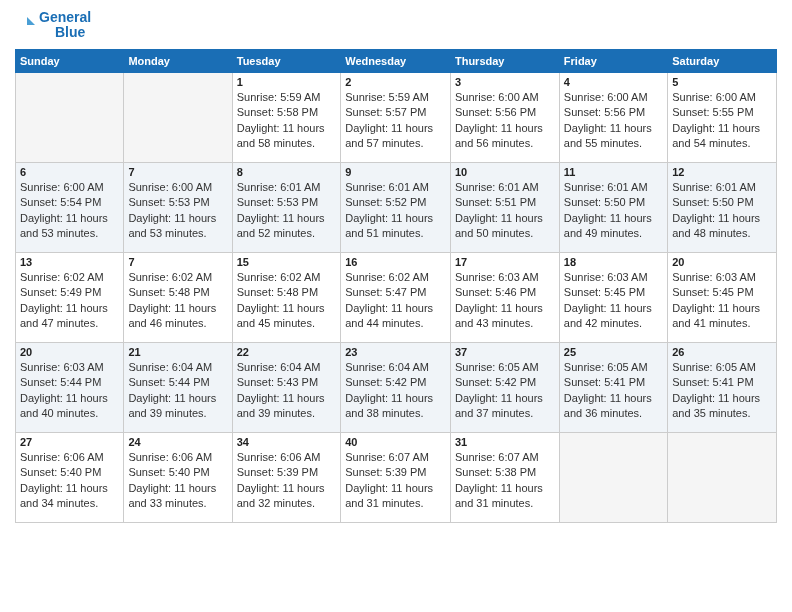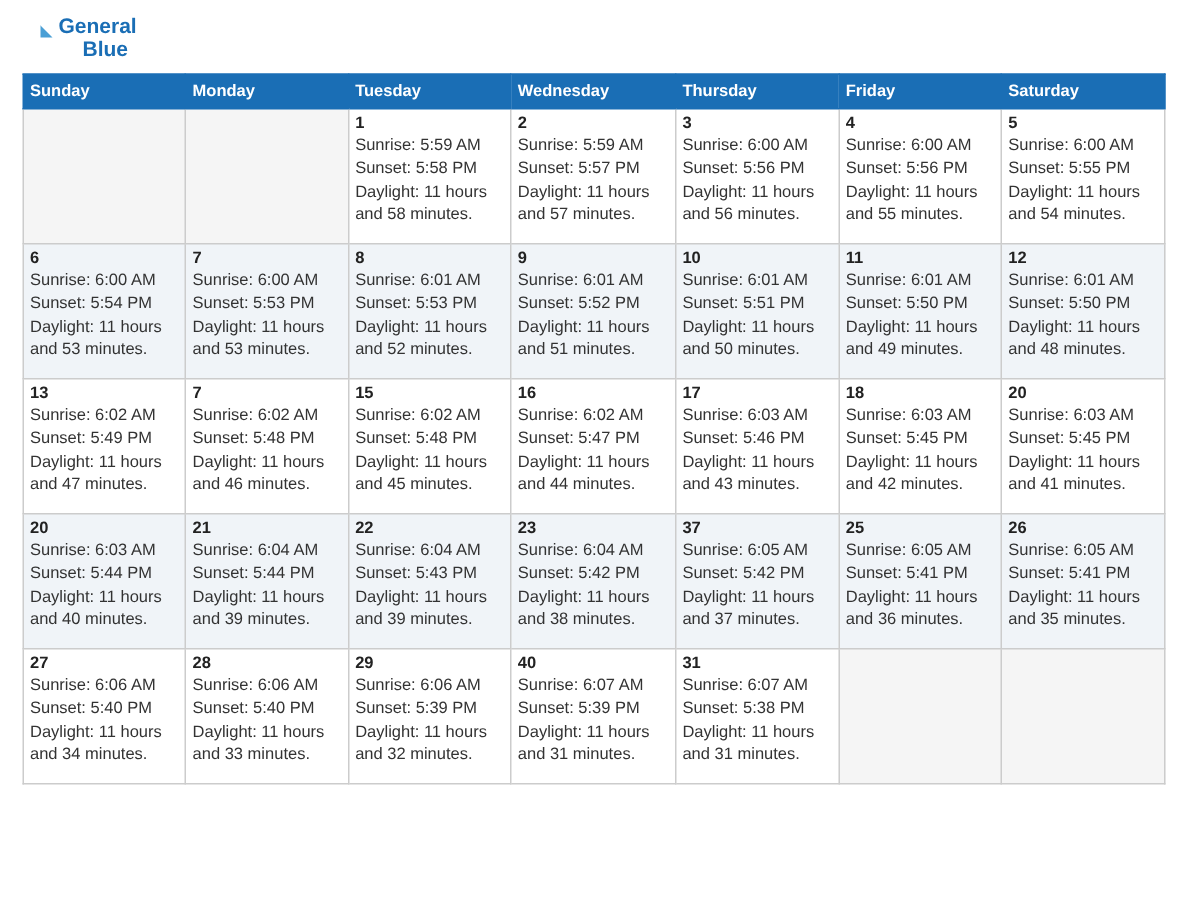--- a/index.html
+++ b/index.html
@@ -285,27 +285,27 @@
           </td>
         </tr>
         <tr>
           <td>
             <span class="day-number">27</span>
             <div class="day-info" style="white-space: pre-line;">Sunrise: 6:06 AM
 Sunset: 5:40 PM
 Daylight: 11 hours and 34 minutes.</div>
           </td>
           <td>
-            <span class="day-number">28</span>
+            <span class="day-number">24</span>
             <div class="day-info" style="white-space: pre-line;">Sunrise: 6:06 AM
 Sunset: 5:40 PM
 Daylight: 11 hours and 33 minutes.</div>
           </td>
           <td>
-            <span class="day-number">29</span>
+            <span class="day-number">34</span>
             <div class="day-info" style="white-space: pre-line;">Sunrise: 6:06 AM
 Sunset: 5:39 PM
 Daylight: 11 hours and 32 minutes.</div>
           </td>
           <td>
             <span class="day-number">40</span>
             <div class="day-info" style="white-space: pre-line;">Sunrise: 6:07 AM
 Sunset: 5:39 PM
 Daylight: 11 hours and 31 minutes.</div>
           </td>

